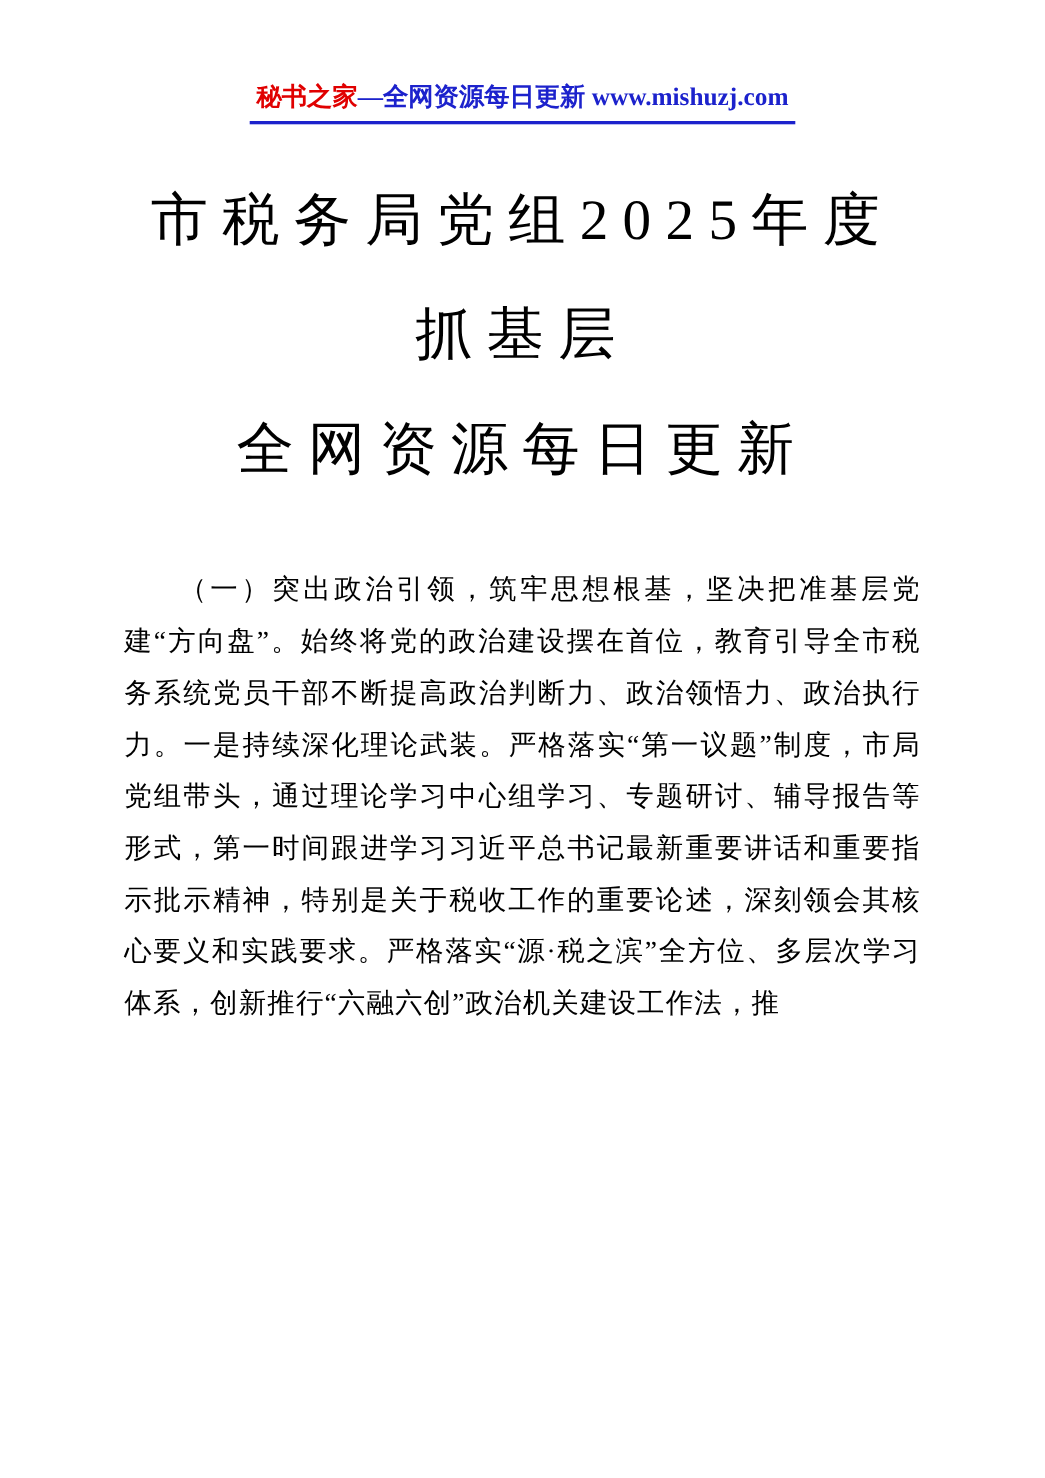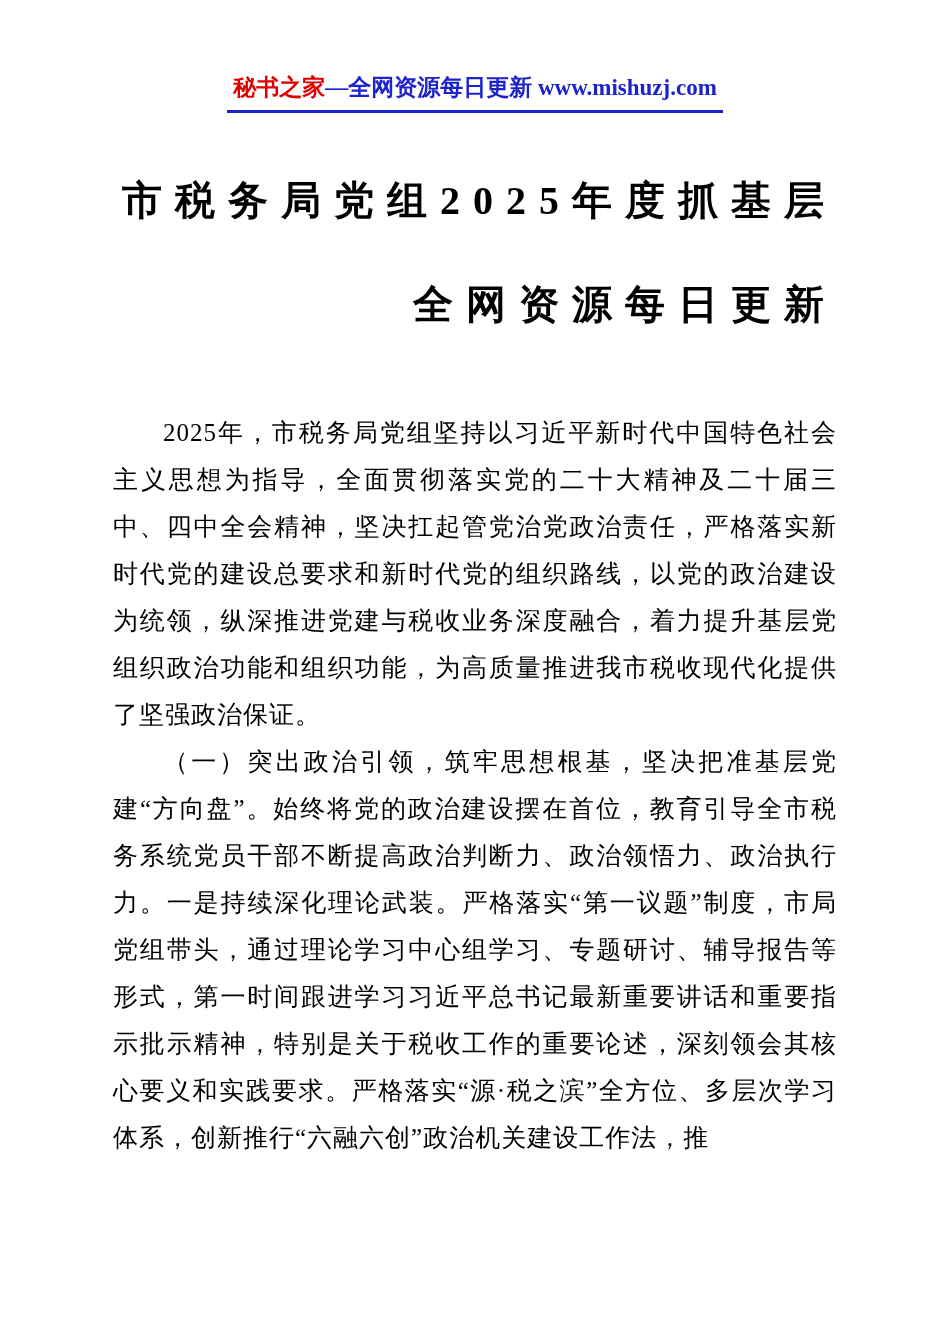--- a/index.html
+++ b/index.html
@@ -33,23 +33,23 @@
     white-space: nowrap;
   }
   .brand { color: #e00000; }
   .blue  { color: #1c22cc; }
   .url   {
     color: #1c22cc;
     text-decoration: none;
     font-family: "Liberation Serif", serif;
   }
   .doc-title {
-    text-align: right;
-    font-weight: bold;
-    font-size: 40px;
+    text-align: center;
+    font-weight: normal;
+    font-size: 52px;
     letter-spacing: 13px;
     margin: 28px 0 52px 0;
     line-height: 104px;
   }
   .doc-title .t-line {
     display: block;
   }
   .body-text p {
     margin: 0;
     font-size: 25px;
@@ -69,17 +69,16 @@
       <span class="brand">秘书之家</span><span class="blue">—全网资源每日更新</span><span class="blue"> </span><a class="url" href="#">www.mishuzj.com</a>
     </div>
   </div>
 
   <h1 class="doc-title">
     <span class="t-line">市税务局党组2025年度抓基层</span>
     <span class="t-line">全网资源每日更新</span>
   </h1>
 
   <div class="body-text">
-    <p>2025年，市税务局党组坚持以习近平新时代中国特色社会主义思想为指导，全面贯彻落实党的二十大精神及二十届三中、四中全会精神，坚决扛起管党治党政治责任，严格落实新时代党的建设总要求和新时代党的组织路线，以党的政治建设为统领，纵深推进党建与税收业务深度融合，着力提升基层党组织政治功能和组织功能，为高质量推进我市税收现代化提供了坚强政治保证。</p>
     <p>（一）突出政治引领，筑牢思想根基，坚决把准基层党建“方向盘”。始终将党的政治建设摆在首位，教育引导全市税务系统党员干部不断提高政治判断力、政治领悟力、政治执行力。一是持续深化理论武装。严格落实“第一议题”制度，市局党组带头，通过理论学习中心组学习、专题研讨、辅导报告等形式，第一时间跟进学习习近平总书记最新重要讲话和重要指示批示精神，特别是关于税收工作的重要论述，深刻领会其核心要义和实践要求。严格落实“源·税之滨”全方位、多层次学习体系，创新推行“六融六创”政治机关建设工作法，推</p>
   </div>
 
 </div>
 
 </body></html>

